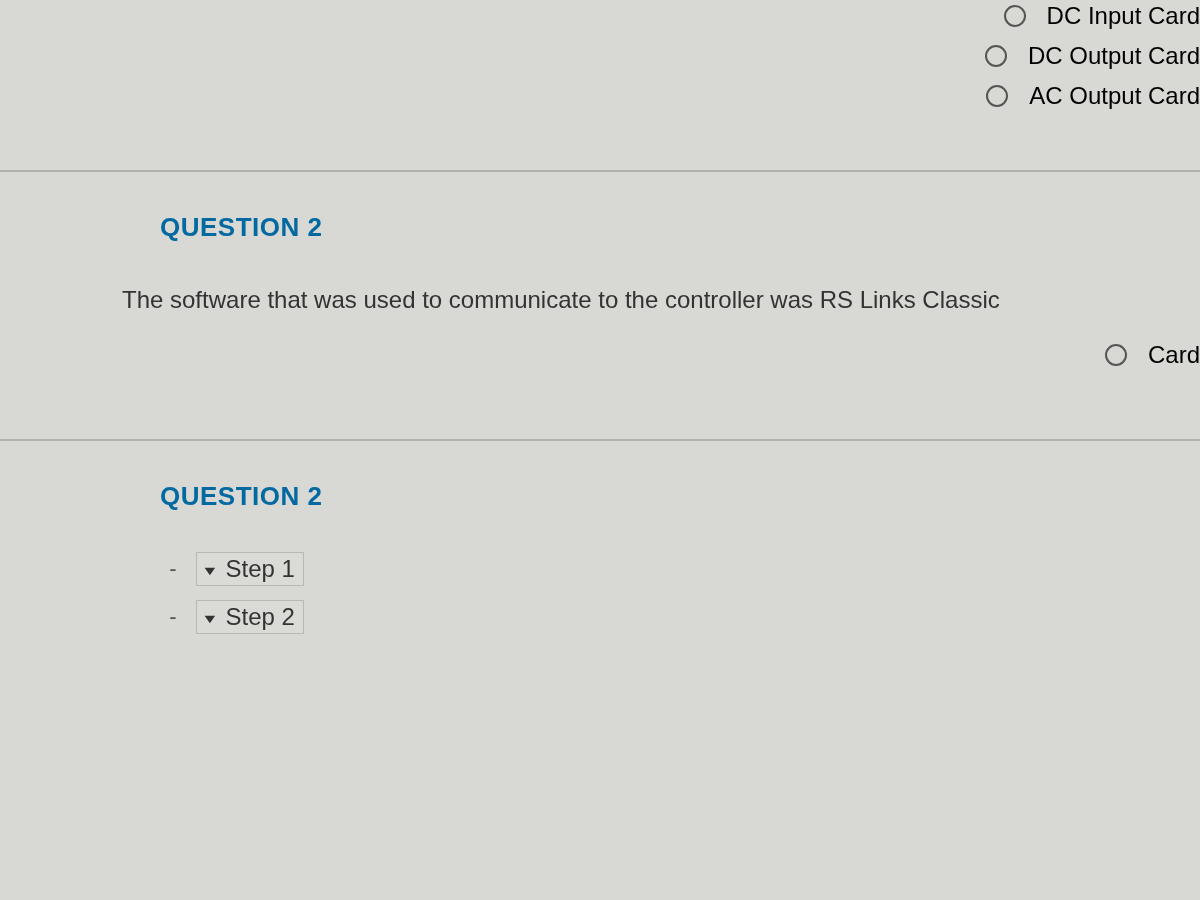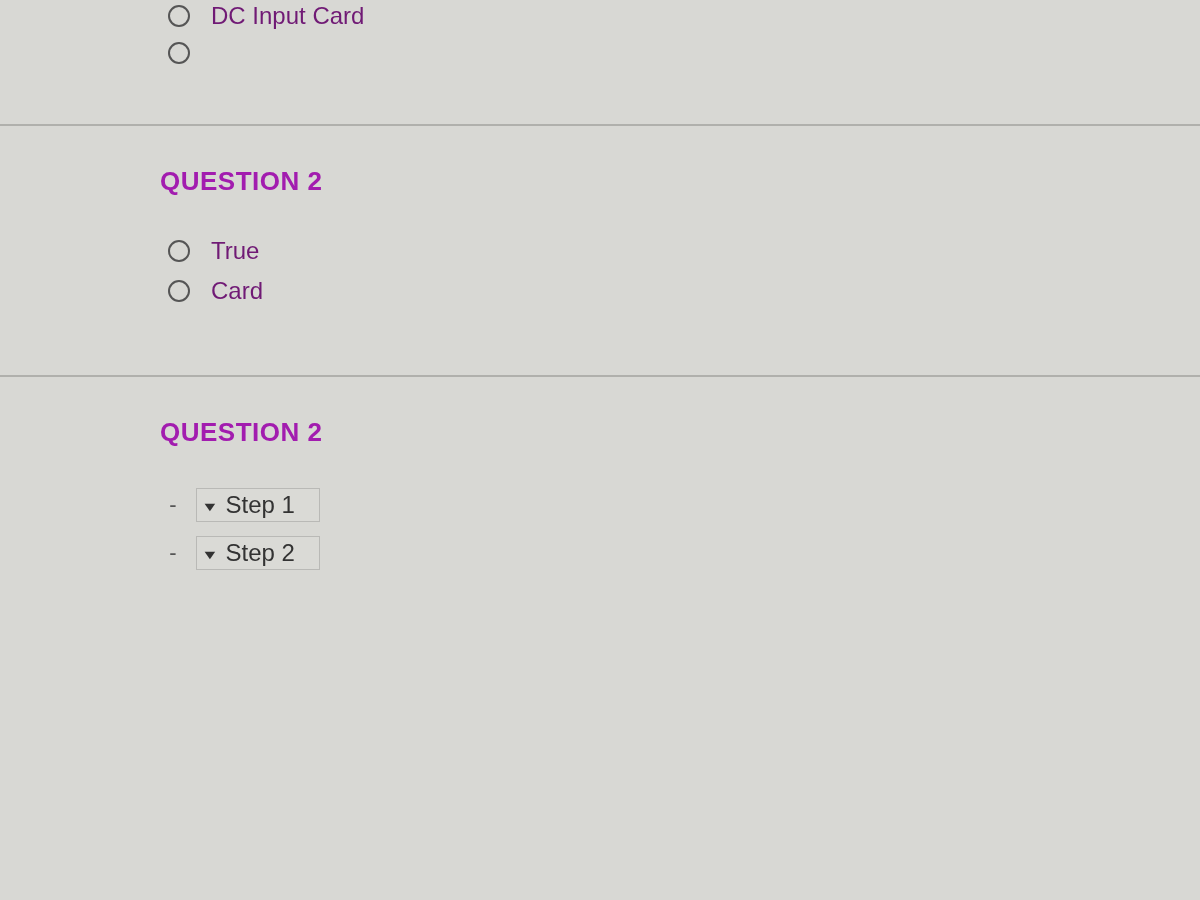--- a/index.html
+++ b/index.html
@@ -17,21 +17,22 @@
     .q1-options {
       padding-top: 2px;
       padding-left: 68px;
     }
     .radio-row {
       display: flex;
       align-items: center;
       gap: 21px;
       margin-bottom: 12px;
       font-size: 24px;
-      color: #701a75;
+      color: #000000;
+      justify-content: flex-end;
     }
     .radio-circle {
       width: 22px;
       height: 22px;
       border: 2px solid #555;
       border-radius: 50%;
       flex: 0 0 auto;
       background: transparent;
     }
     .divider {
@@ -42,21 +43,21 @@
     }
     .divider2 {
       border: none;
       border-top: 2px solid #b0b0ac;
       margin: 70px 0 30px -100px;
       width: 1300px;
     }
     .question-header {
       font-size: 26px;
       font-weight: bold;
-      color: #a21caf;
+      color: #0369a1;
       margin: 40px 0 40px 60px;
       letter-spacing: 0.5px;
     }
     .question-text {
       font-size: 24px;
       color: #333;
       margin: 0 0 24px 22px;
       line-height: 1.4;
     }
     .q-options {
@@ -78,47 +79,49 @@
     }
     .chev {
       font-size: 18px;
       color: #333;
       display: inline-block;
       transform: scaleY(0.7);
     }
     .step-label {
       border: 1px solid rgba(0,0,0,0.15);
       background: rgba(255,255,255,0.05);
-      padding: 2px 24px 2px 4px;
+      padding: 2px 8px 2px 4px;
     }
   </style>
 </head>
 <body>
 
 <div class="page">
 
   <div class="q1-options">
     <div class="radio-row">
       <span class="radio-circle"></span>
       <span>DC Input Card</span>
     </div>
     <div class="radio-row">
       <span class="radio-circle"></span>
+      <span>DC Output Card</span>
+    </div>
+    <div class="radio-row">
+      <span class="radio-circle"></span>
+      <span>AC Output Card</span>
     </div>
   </div>
 
   <hr class="divider">
 
   <div>
     <div class="question-header">QUESTION 2</div>
+    <div class="question-text">The software that was used to communicate to the controller was RS Links Classic</div>
     <div class="q-options">
-      <div class="radio-row">
-        <span class="radio-circle"></span>
-        <span>True</span>
-      </div>
       <div class="radio-row">
         <span class="radio-circle"></span>
         <span>Card</span>
       </div>
     </div>
   </div>
 
   <hr class="divider2">
 
   <div>

